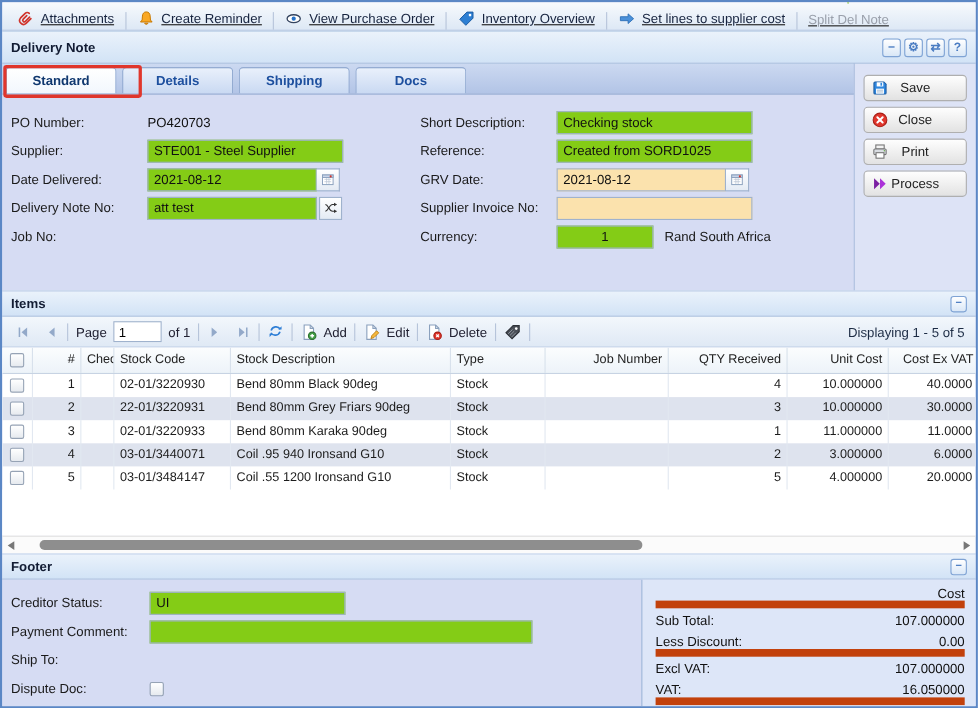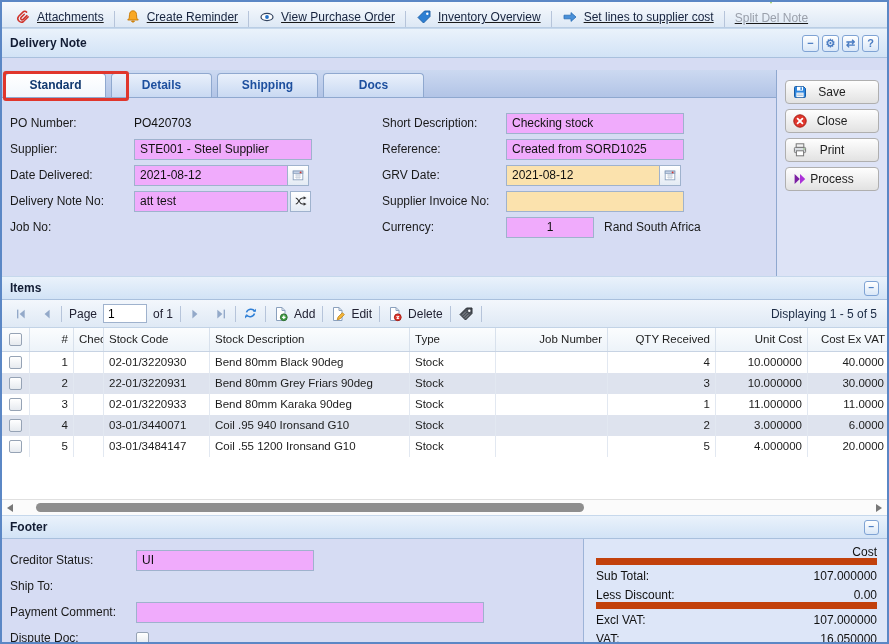--- a/index.html
+++ b/index.html
@@ -23,39 +23,39 @@
               font-weight:700; color:#121c33; }
   .dn-head { height:30px; flex:0 0 30px; }
   .sm-head { height:24px; flex:0 0 24px; }
   .winbtns { margin-left:auto; display:flex; gap:3px; }
   .wbtn { width:17px; height:17px; border:1px solid #7fa3d4; border-radius:3px;
           background:linear-gradient(#ffffff,#d9e7f7); color:#4a7cc2; font-size:11px; font-weight:700;
           display:flex; align-items:center; justify-content:center; cursor:pointer; line-height:1; }
   .mbtn { width:15px; height:15px; font-size:10px; }
 
   
-  .content-top { height:206px; flex:0 0 206px; display:flex;margin-top:12px; }
+  .content-top { height:206px; flex:0 0 206px; display:flex; }
   .form-area { flex:1; display:flex; flex-direction:column; border-right:1px solid #8fa8cf; }
   .tabstrip { height:28px; flex:0 0 28px; background:linear-gradient(#ccd9f1,#b2c4e6);
               display:flex; align-items:flex-end; padding:3px 2px 0 3px; position:relative;
               border-bottom:1px solid #8fa8cf; }
   .tab { width:101px; height:24px; margin-right:5px; text-align:center; line-height:23px;
          font-weight:700; font-size:12px; color:#1d4f9e; cursor:pointer;
          background:linear-gradient(#e9f0fb,#c9d9f2); border:1px solid #8fa8cf; border-bottom:none;
          border-radius:4px 4px 0 0; }
   .tab.active { background:linear-gradient(#ffffff,#f2f7fd); color:#10386f; }
   .red-annot { position:absolute; left:1px; top:1px; width:126px; height:30px;
                border:3px solid #e0362c; border-radius:3px; pointer-events:none; z-index:6; }
 
   .form-cols { flex:1; display:flex; padding:12px 0 0 8px; background:#d6dcf3; }
   .fcol-l { width:372px; flex:0 0 372px; }
   .fcol-r { flex:1; }
   .frow { display:flex; align-items:center; height:26px; }
   .flabel { width:124px; flex:0 0 124px; color:#1a1a1a; }
-  .tinput { height:21px; border:1px solid #9fb2cd; background:#f0abfc; font-family:inherit;
+  .tinput { height:21px; border:1px solid #9fb2cd; background:#84cc16; font-family:inherit;
             font-size:12px; padding:1px 5px; color:#111; }
   .tinput.orange { background:#fbe2ad; }
   .w178 { width:178px; }
   .w154 { width:154px; }
   .w88 { width:88px; text-align:center; }
   .fieldbtn { width:21px; height:21px; border:1px solid #9fb2cd; border-left:none;
               background:linear-gradient(#ffffff,#e4ebf4); display:flex; align-items:center;
               justify-content:center; cursor:pointer; }
   .fieldbtn.sep { border-left:1px solid #9fb2cd; margin-left:2px; }
   .static-val { color:#111; }
@@ -521,25 +521,25 @@
     </div>
   </div>
 
   <div class="footer-body">
     <div class="fb-left">
       <div class="frow">
         <span class="flabel">Creditor Status:</span>
         <input class="tinput w178" value="UI" style="">
       </div>
       <div class="frow">
-        <span class="flabel">Ship To:</span>
-      </div>
-      <div class="frow">
         <span class="flabel">Payment Comment:</span>
         <input class="tinput w348" value="" style="">
+      </div>
+      <div class="frow">
+        <span class="flabel">Ship To:</span>
       </div>
       <div class="frow">
         <span class="flabel">Dispute Doc:</span>
         <span class="cb"></span>
       </div>
     </div>
     <div class="totals">
       <div class="trow head uline">
         <span class="tv">Cost</span>
       </div>

